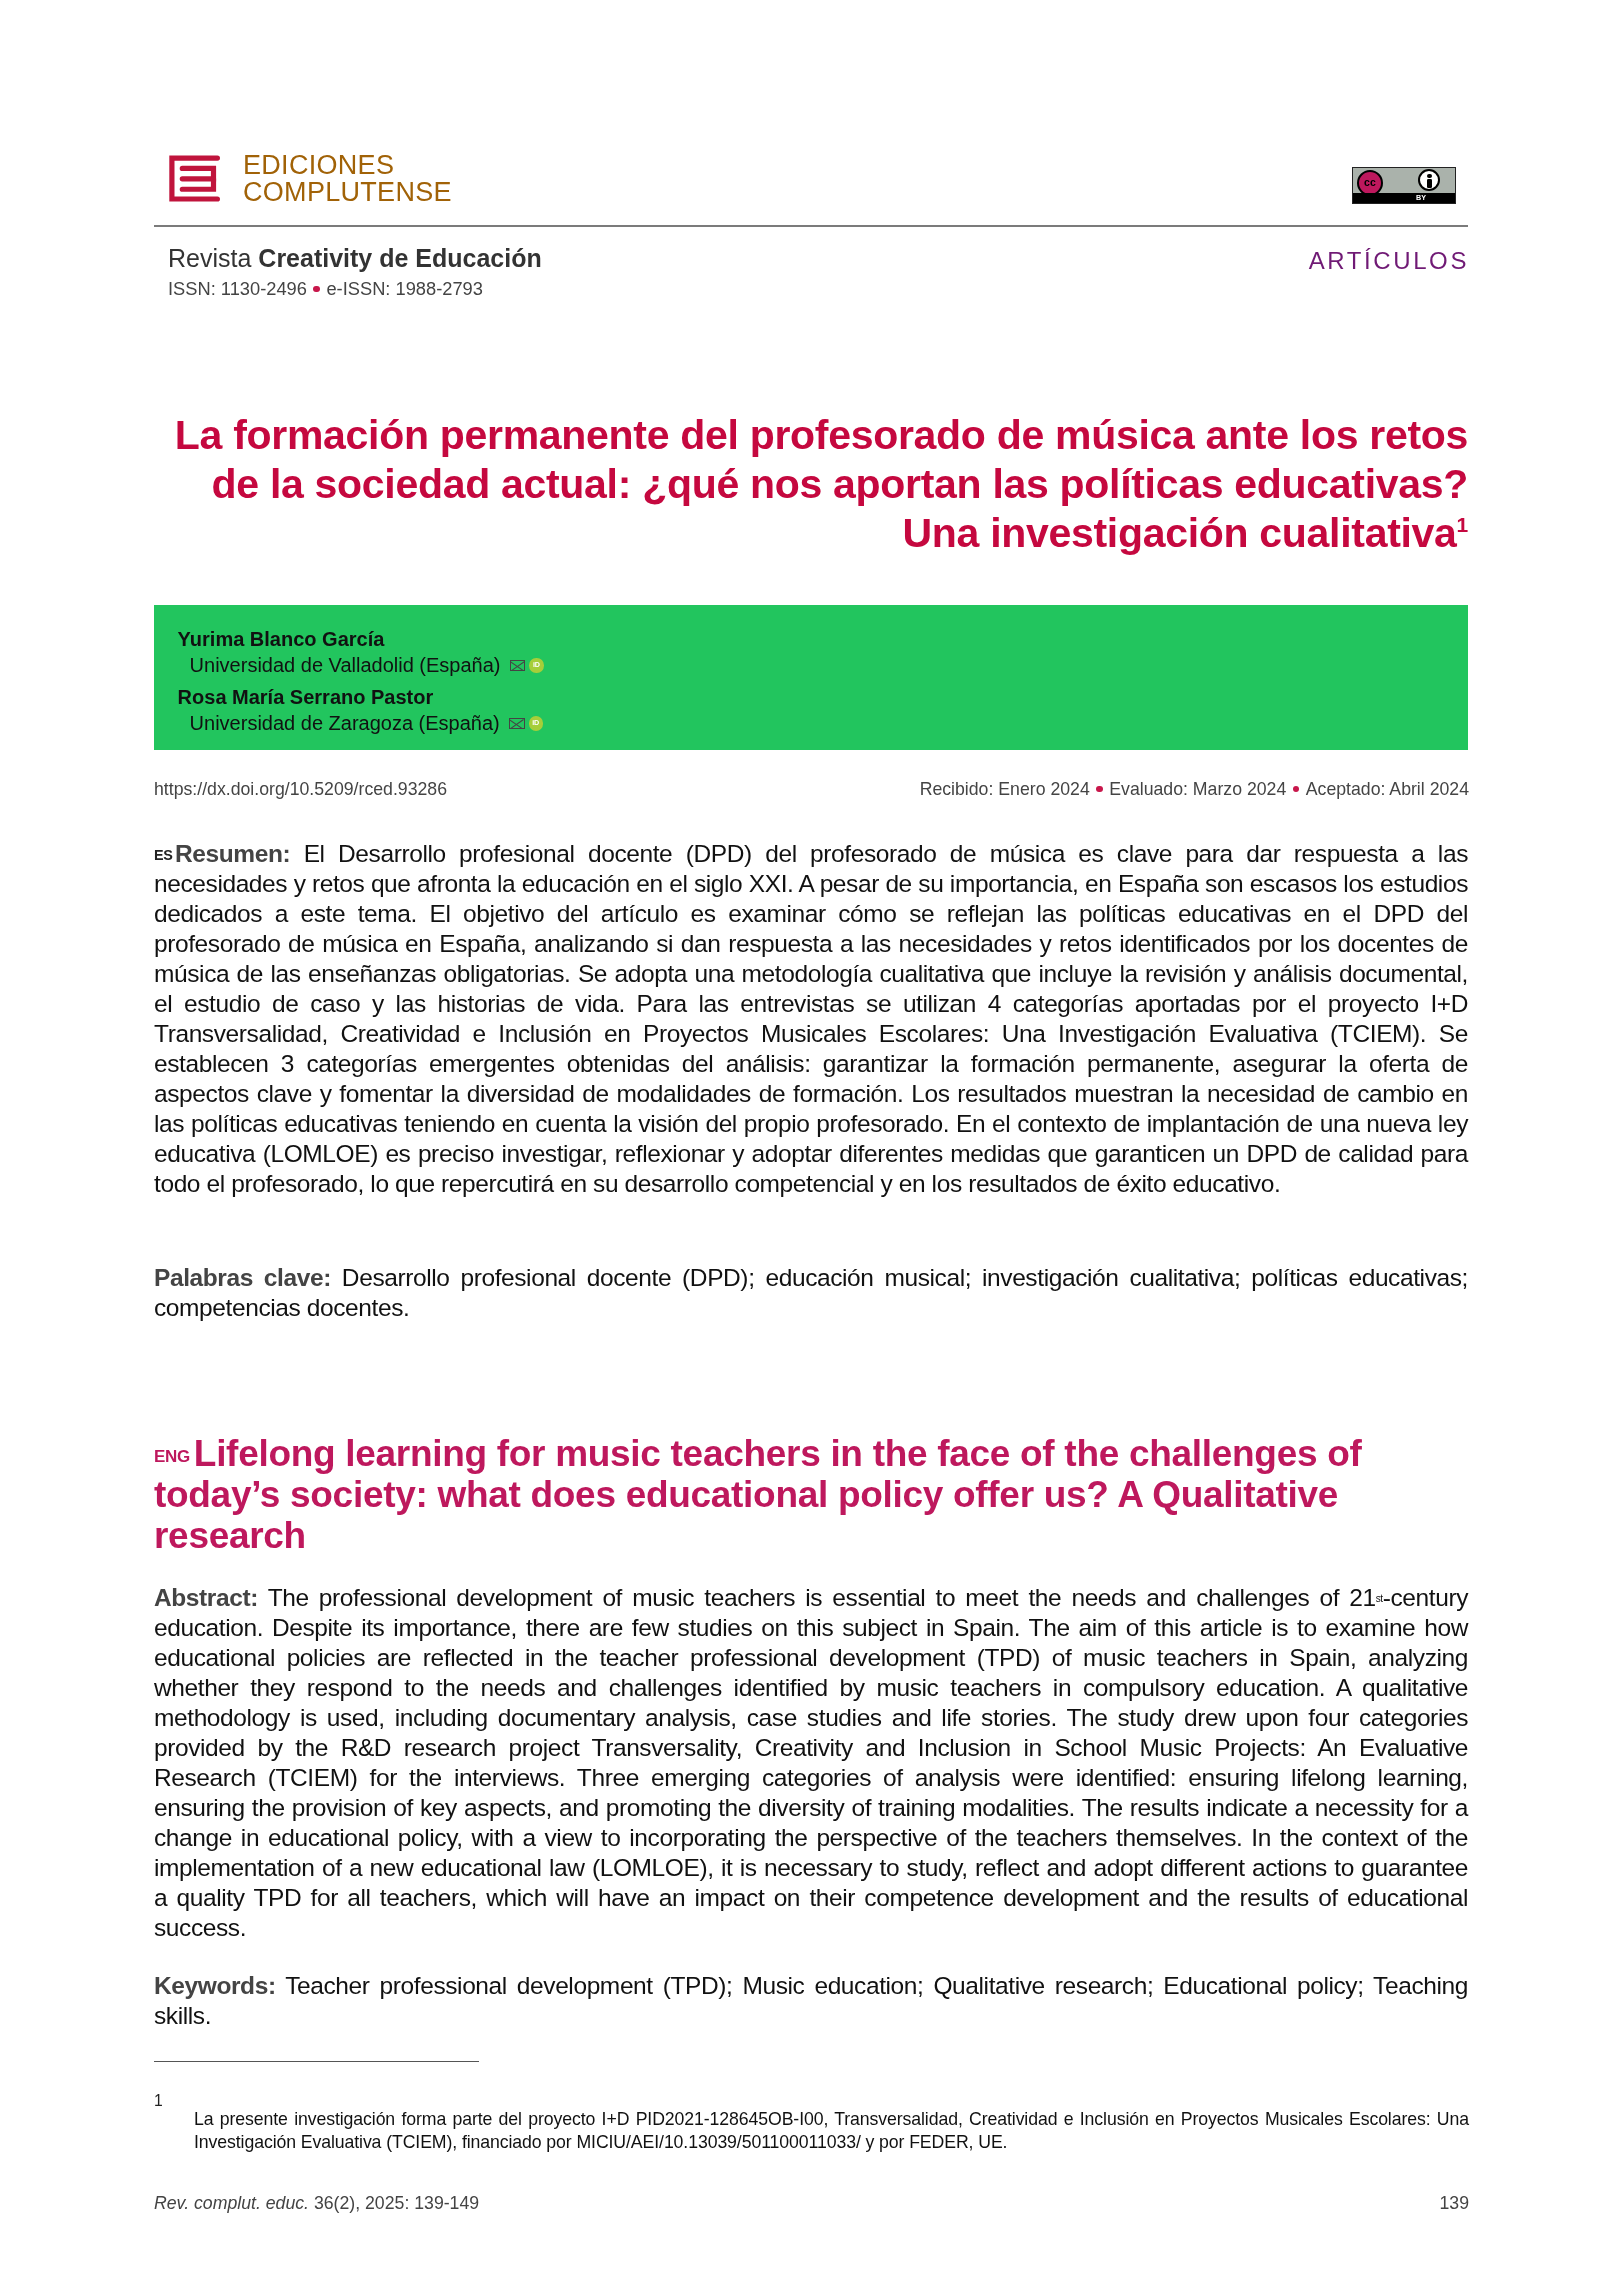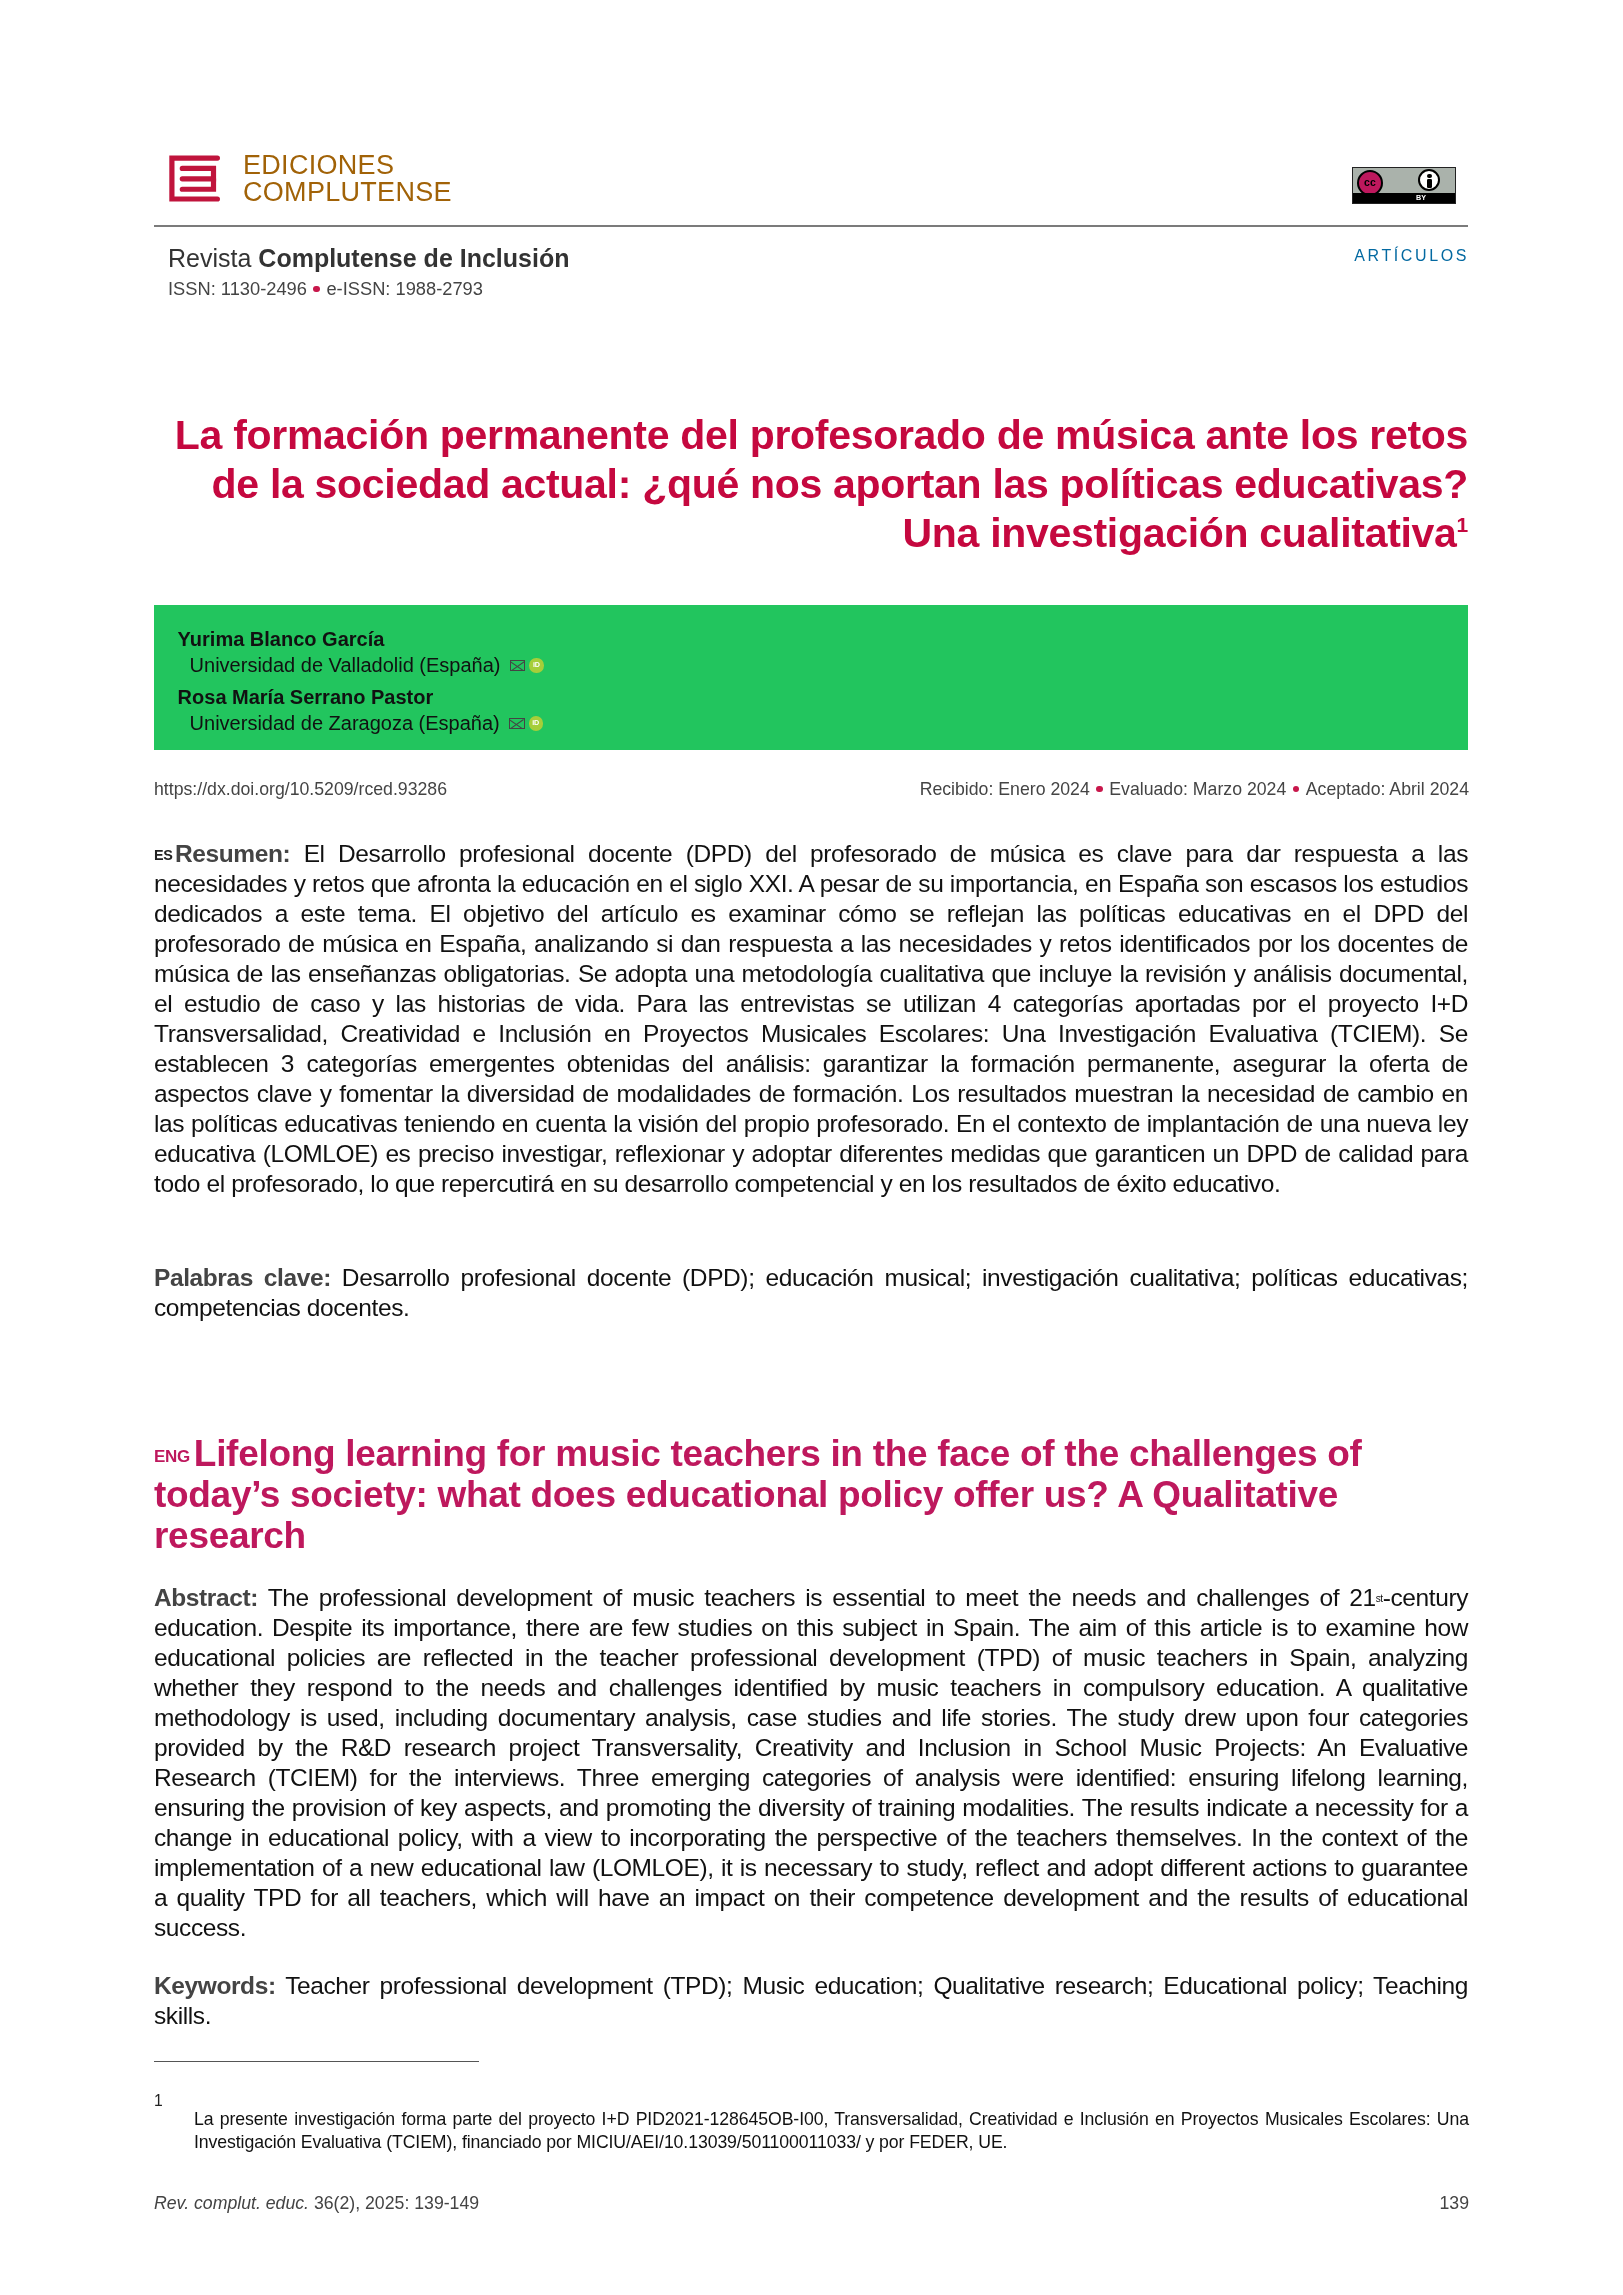--- a/index.html
+++ b/index.html
@@ -18,21 +18,21 @@
   #cc-badge .person { position:absolute; left: 65px; top: 1.3px; width: 22px; height: 22px; border-radius: 50%; background:#fff; border: 2px solid #000; box-sizing:border-box; }
   #cc-badge .person .head { position:absolute; left: 7.2px; top: 2.6px; width: 4.6px; height: 4.6px; border-radius:50%; background:#000; }
   #cc-badge .person .bodyp { position:absolute; left: 6.5px; top: 7.9px; width: 5.9px; height: 9.2px; background:#000; border-radius: 1.3px; }
 
   #header-rule { left: 154px; top: 225px; width: 1314px; height: 2px; background: #7b7b7b; }
 
   #journal-title { left: 168px; top: 243px; font-size: 25px; color: #333; line-height: 30px; }
   #journal-title b { font-weight: bold; }
   #issn { left: 168px; top: 278px; font-size: 18.3px; color: #444; line-height: 22px; }
   .dot { display:inline-block; width: 6.5px; height: 6.5px; border-radius: 50%; background: #c8174b; vertical-align: middle; margin: 0 6.5px 2.6px; }
-  #section-label { right: 154px; top: 247px; font-size: 16px; letter-spacing: 2.6px; color: #0369a1; }
+  #section-label { right: 154px; top: 247px; font-size: 24px; letter-spacing: 2.6px; color: #701a75; }
 
   
   #title { left: 154px; top: 411px; width: 1314px; text-align: right; font-size: 41px; font-weight: bold; color: #c5083f; line-height: 49px; letter-spacing: -0.3px; }
   #title sup, #eng-title .footnote-sup { font-size: 21px; vertical-align: top; line-height: 1; position: relative; top: 5.2px; }
 
   
   #authors-box { left: 154px; top: 605px; width: 1314px; height: 145px; background: #22c55e; }
   .author-name { position:absolute; left: 23.6px; font-size: 20px; font-weight: bold; color:#111; line-height: 25px; }
   .author-aff { position:absolute; left: 23.6px; font-size: 20px; color:#111; line-height: 25px; white-space: nowrap; margin-left: 12px; }
   .mail-icon { display:inline-block; width: 15.7px; height: 11px; border: 1.3px solid #444; box-sizing: border-box; position: relative; vertical-align: middle; margin-left: 9.2px; margin-bottom: 2.6px; overflow:hidden; }
@@ -87,21 +87,21 @@
       <div class="bodyp"></div>
     </div>
   <div class="bar"></div>
   <div class="by">BY</div>
 </div>
 
 <div id="header-rule" class="abs"></div>
 
 <div id="journal-title" class="abs">
   <span>Revista</span>
-  <b>Complutense de Inclusión</b>
+  <b>Creativity de Educación</b>
 </div>
 <div id="issn" class="abs">
   <span>ISSN: 1130-2496</span><span class="dot"></span><span>e-ISSN: 1988-2793</span>
 </div>
 <div id="section-label" class="abs">ARTÍCULOS</div>
 
 <div id="title" class="abs">
   <span>La formación permanente del profesorado de música ante los retos de la sociedad actual: ¿qué nos aportan las políticas educativas? Una investigación cualitativa</span><sup>1</sup>
 </div>
 

